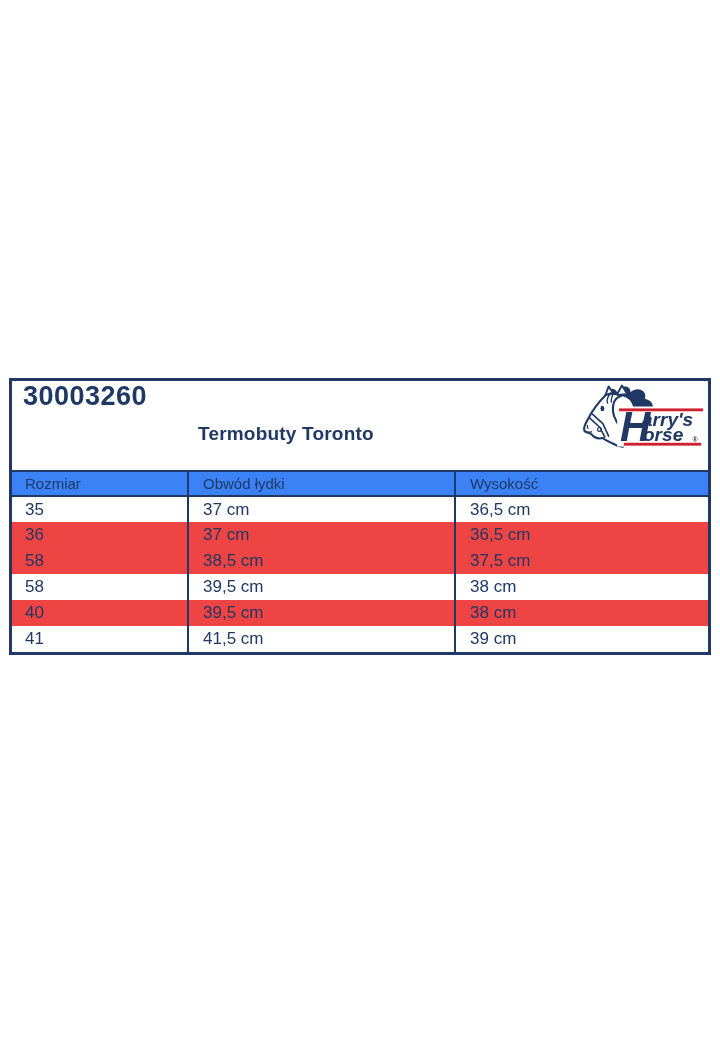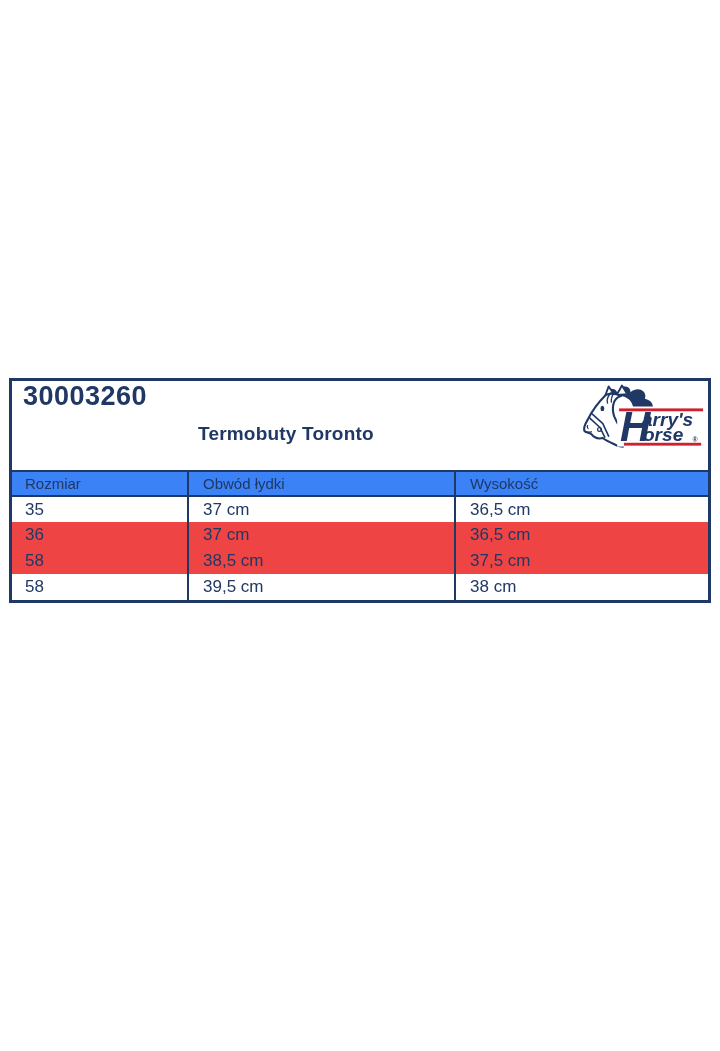--- a/index.html
+++ b/index.html
@@ -117,15 +117,25 @@
       <tr class="stripe">
         <td>58</td>
         <td>38,5 cm</td>
         <td>37,5 cm</td>
       </tr>
       <tr>
         <td>58</td>
         <td>39,5 cm</td>
         <td>38 cm</td>
       </tr>
+      <tr class="stripe">
+        <td>40</td>
+        <td>39,5 cm</td>
+        <td>38 cm</td>
+      </tr>
+      <tr>
+        <td>41</td>
+        <td>41,5 cm</td>
+        <td>39 cm</td>
+      </tr>
     </tbody>
   </table>
 </div>
 
 </body></html>

